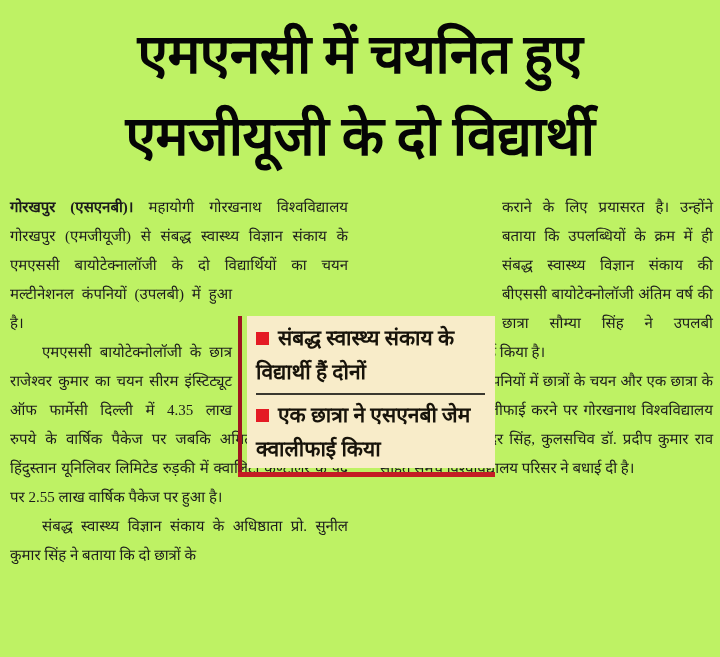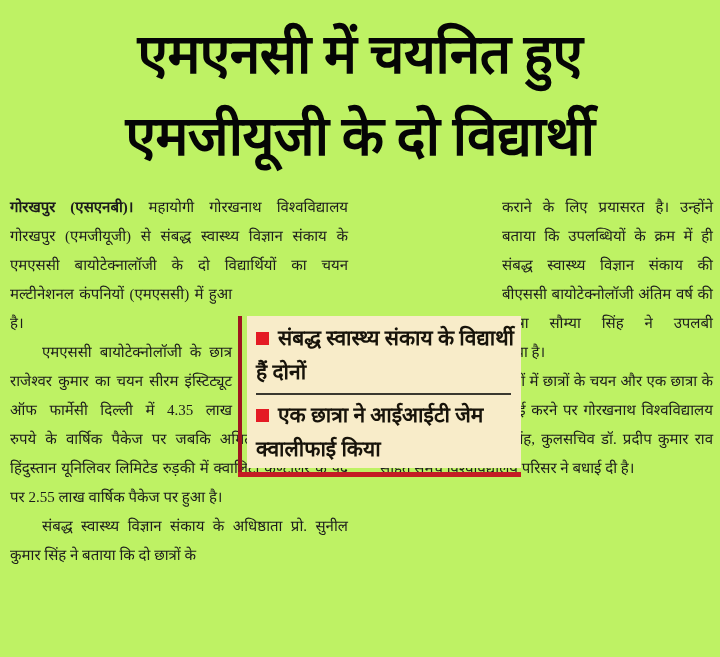--- a/index.html
+++ b/index.html
@@ -40,21 +40,21 @@
   .narrow-left  { width: 222px; }
   .narrow-right { width: 211px; margin-left: auto; }
   .cont-end { text-align-last: justify; }
   .indent { text-indent: 32px; }
   .dateline { font-weight: 700; }
 
   
   .callout {
     position: absolute;
     left: 238px; top: 316px;
-    width: 283px; height: 161px;
+    width: 257px; height: 161px;
   }
   .callout-left-bar {
     position: absolute;
     left: 0; top: 0;
     width: 4px; height: 100%;
     background: #A01520;
   }
   .callout-body {
     position: absolute;
     left: 9px; top: 0; right: 0;
@@ -95,38 +95,38 @@
 <div class="page">
 
   <div class="headline">
     <div>एमएनसी में चयनित हुए</div>
     <div>एमजीयूजी के दो विद्यार्थी</div>
   </div>
 
   <div class="col col-left">
     <p class="cont-end"><span class="dateline">गोरखपुर (एसएनबी)।</span><span> महायोगी गोरखनाथ विश्वविद्यालय गोरखपुर (एमजीयूजी) से संबद्ध स्वास्थ्य विज्ञान संकाय के एमएससी बायोटेक्नालॉजी के दो विद्यार्थियों का चयन</span></p>
     <div class="narrow-left">
-      <p>मल्टीनेशनल कंपनियों (एमएससी) में हुआ है।</p>
+      <p>मल्टीनेशनल कंपनियों (उपलबी) में हुआ है।</p>
       <p class="indent cont-end">एमएससी बायोटेक्नोलॉजी के छात्र राजेश्वर कुमार का चयन सीरम इंस्टिट्यूट ऑफ फार्मेसी दिल्ली में 4.35 लाख</p>
     </div>
     <p>रुपये के वार्षिक पैकेज पर जबकि अमित मल्ल का चयन हिंदुस्तान यूनिलिवर लिमिटेड रुड़की में क्वालिटी कण्ट्रोलर के पद पर 2.55 लाख वार्षिक पैकेज पर हुआ है।</p>
     <p class="indent">संबद्ध स्वास्थ्य विज्ञान संकाय के अधिष्ठाता प्रो. सुनील कुमार सिंह ने बताया कि दो छात्रों के</p>
   </div>
 
   <div class="col col-right">
     <div class="narrow-right">
       <p class="cont-end">कराने के लिए प्रयासरत है। उन्होंने बताया कि उपलब्धियों के क्रम में ही संबद्ध स्वास्थ्य विज्ञान संकाय की बीएससी बायोटेक्नोलॉजी अंतिम वर्ष की छात्रा सौम्या सिंह ने उपलबी</p>
     </div>
     <p>जेम-2025 क्वालीफाई किया है।</p>
     <p class="indent">मल्टीनेशनल कंपनियों में छात्रों के चयन और एक छात्रा के आईआईटी जेम क्वालीफाई करने पर गोरखनाथ विश्वविद्यालय के कुलपति प्रो. सुरिंदर सिंह, कुलसचिव डॉ. प्रदीप कुमार राव सहित समूचे विश्वविद्यालय परिसर ने बधाई दी है।</p>
   </div>
 
   <div class="callout">
     <div class="callout-left-bar"></div>
     <div class="callout-body">
       <div class="callout-item"><span class="bullet"></span><span>संबद्ध स्वास्थ्य संकाय के विद्यार्थी हैं दोनों</span></div>
       <hr class="callout-divider">
-      <div class="callout-item"><span class="bullet"></span><span>एक छात्रा ने आईआईटी जेम क्वालीफाई किया</span></div>
+      <div class="callout-item"><span class="bullet"></span><span>एक छात्रा ने एसएनबी जेम क्वालीफाई किया</span></div>
     </div>
     <div class="callout-bottom-bar"></div>
   </div>
 
 </div>
 
 </body></html>

